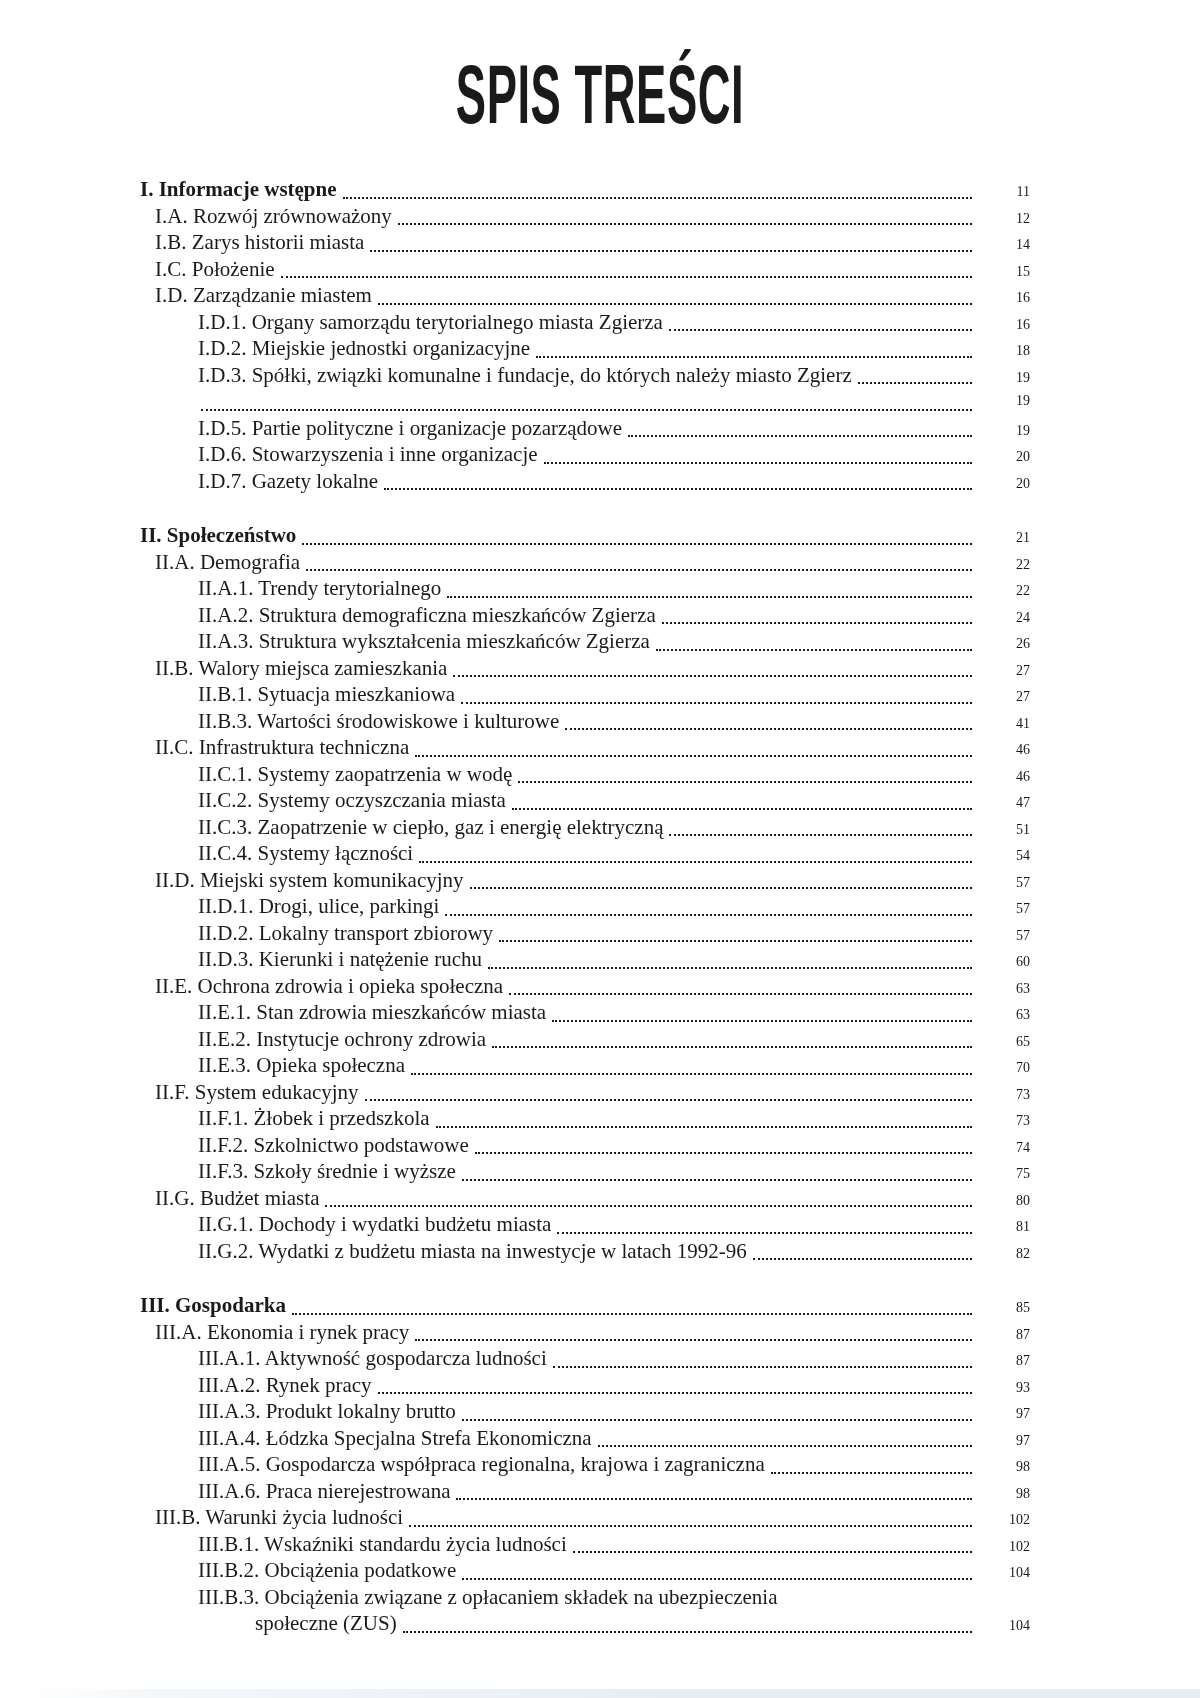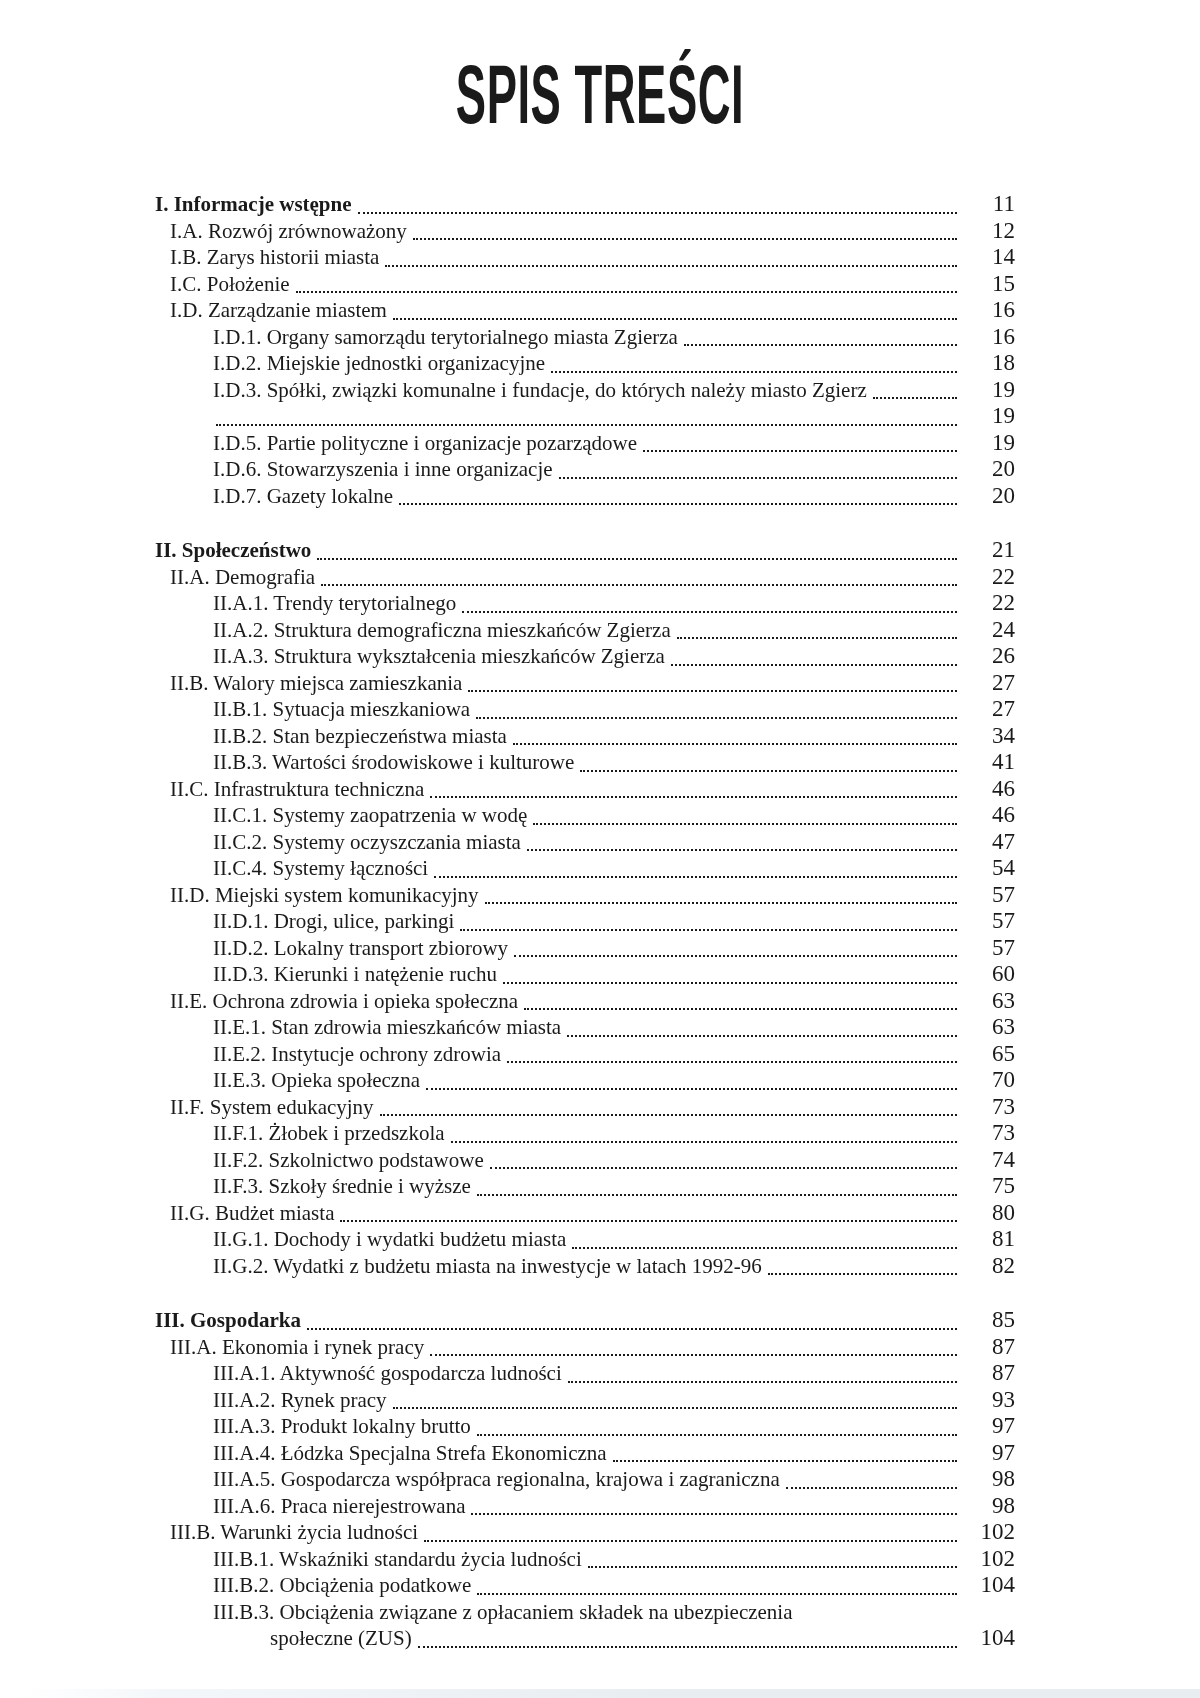--- a/index.html
+++ b/index.html
@@ -26,21 +26,21 @@
     line-height:1.0;
     letter-spacing:1px;
     transform:scaleX(0.54);
     transform-origin:50% 0;
     white-space:nowrap;
   }
   .toc{
     position:absolute;
     left:140px;top:176px;width:890px;
   }
-  .toc-section{margin:15px;}
+  .toc-section{margin:0;}
   .toc-section + .toc-section{margin-top:28px;}
   .row{
     display:flex;
     align-items:baseline;
     height:26.5px;
     font-size:21px;
     line-height:26.5px;
   }
   .row .label{
     white-space:nowrap;
@@ -55,21 +55,21 @@
     align-self:flex-end;
     height:8px;
     margin:0 10px 4px 3px;
     border-bottom:2px dotted var(--text-color);
   }
   .leader.hidden{visibility:hidden;}
   .pagenum{
     width:48px;
     flex:0 0 48px;
     text-align:right;
-    font-size:23px;
+    font-size:14px;
   }
   .edge-shadow{
     position:absolute;
     left:18px;right:0;bottom:0;height:9px;
     background:linear-gradient(90deg, #ffffff 0%, #f4f7fa 12%, var(--edge-shadow) 55%, var(--edge-shadow) 100%);
   }
 </style>
 </head>
 <body>
 
@@ -169,43 +169,43 @@
     <span class="label">II.B. Walory miejsca zamieszkania</span>
     <span class="leader"></span>
     <span class="pagenum">27</span>
   </div>
         <div class="row lvl3">
     <span class="label">II.B.1. Sytuacja mieszkaniowa</span>
     <span class="leader"></span>
     <span class="pagenum">27</span>
   </div>
         <div class="row lvl3">
-    <span class="label">II.B.2. Stan bezpieczeństwa miasta</span>
-    <span class="leader"></span>
-    <span class="pagenum">34</span>
-  </div>
-        <div class="row lvl3">
     <span class="label">II.B.3. Wartości środowiskowe i kulturowe</span>
     <span class="leader"></span>
     <span class="pagenum">41</span>
   </div>
         <div class="row lvl2">
     <span class="label">II.C. Infrastruktura techniczna</span>
     <span class="leader"></span>
     <span class="pagenum">46</span>
   </div>
         <div class="row lvl3">
     <span class="label">II.C.1. Systemy zaopatrzenia w wodę</span>
     <span class="leader"></span>
     <span class="pagenum">46</span>
   </div>
         <div class="row lvl3">
     <span class="label">II.C.2. Systemy oczyszczania miasta</span>
     <span class="leader"></span>
     <span class="pagenum">47</span>
+  </div>
+        <div class="row lvl3">
+    <span class="label">II.C.3. Zaopatrzenie w ciepło, gaz i energię elektryczną</span>
+    <span class="leader"></span>
+    <span class="pagenum">51</span>
   </div>
         <div class="row lvl3">
     <span class="label">II.C.4. Systemy łączności</span>
     <span class="leader"></span>
     <span class="pagenum">54</span>
   </div>
         <div class="row lvl2">
     <span class="label">II.D. Miejski system komunikacyjny</span>
     <span class="leader"></span>
     <span class="pagenum">57</span>

